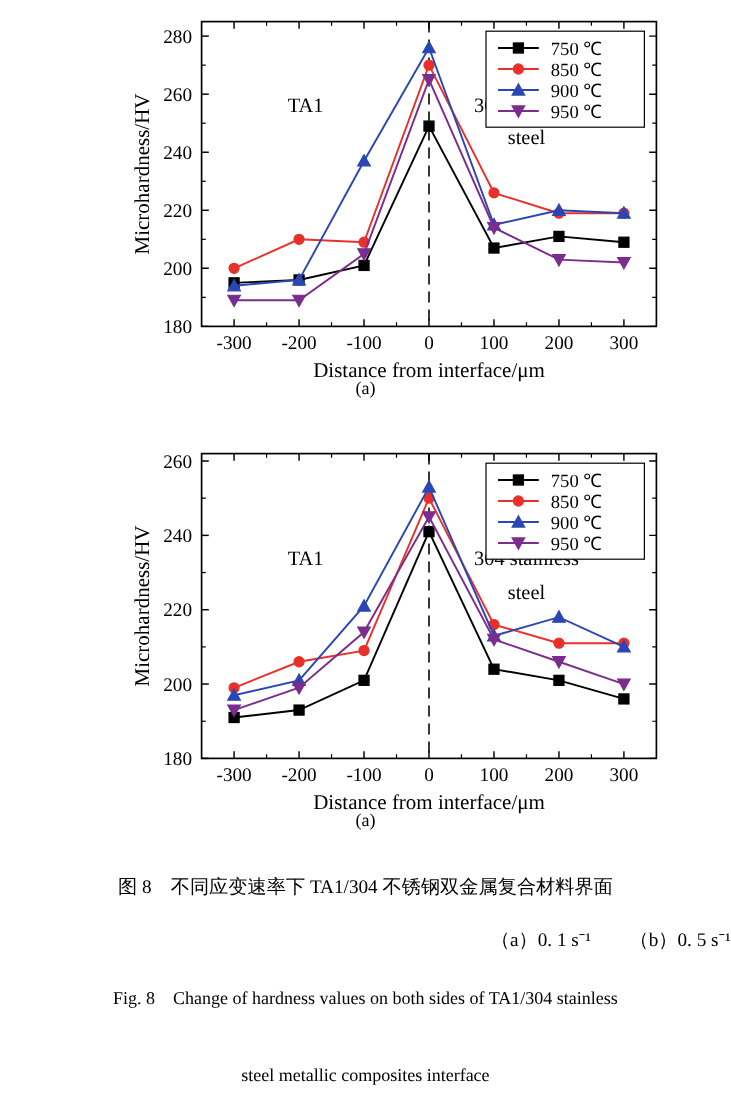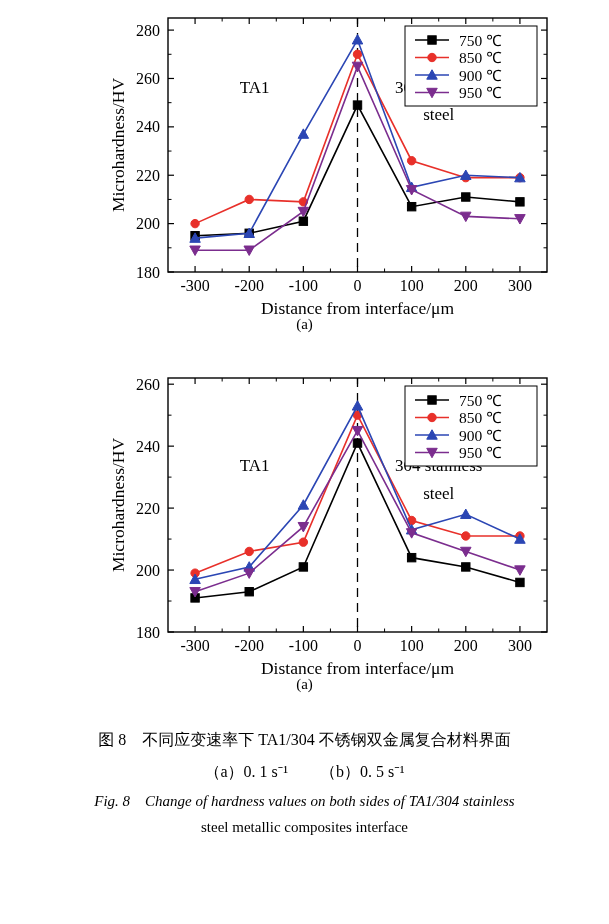--- a/index.html
+++ b/index.html
@@ -26,21 +26,21 @@
   }
 
   .caption{
     width:609px;
     text-align:center;
     font-size:15.5px;
     line-height:1.75;
     font-family:"Liberation Serif", serif;
   }
   .caption .cn{font-size:16px;}
-  .caption .en{font-size:15px;}
+  .caption .en{font-size:15px;margin-top:38px;}
   .caption .row{display:block;}
 </style>
 </head>
 <body>
 
 <div class="page">
 
   <div class="chart-block">
     <div class="plot-wrap">
       <svg class="plot" id="svg-a" width="609" height="318">
@@ -273,18 +273,18 @@
           <line x1="415" y1="92.5" x2="449" y2="92.5" stroke="#7B2D8E" stroke-width="1.6"></line>
           <polygon points="432,97.75 426.75,88.3 437.25,88.3" fill="#7B2D8E" stroke="#7B2D8E" stroke-width="1"></polygon>
           <text x="459" y="98" font-family="&quot;Liberation Serif&quot;, serif" font-size="15.5" fill="#000">950 ℃</text>
         </svg>
     </div>
     <div class="sublabel">(a)</div>
   </div>
 
   <div class="caption" style="margin-top:14px;">
     <span class="row cn">图 8　不同应变速率下 TA1/304 不锈钢双金属复合材料界面</span>
-    <span class="row cn" style="display:block;margin-top:4px;">（a）0. 1 s⁻¹　　（b）0. 5 s⁻¹</span>
-    <span class="row en" style="display:block;margin-top:2px;font-style:italic;">Fig. 8　Change of hardness values on both sides of TA1/304 stainless</span>
+    <span class="row cn" style="display:block;margin-top:16px;text-align:right;">（a）0. 1 s⁻¹　　（b）0. 5 s⁻¹</span>
+    <span class="row en" style="display:block;margin-top:22px;">Fig. 8　Change of hardness values on both sides of TA1/304 stainless</span>
     <span class="row en">steel metallic composites interface</span>
   </div>
 
 </div>
 
 </body></html>

